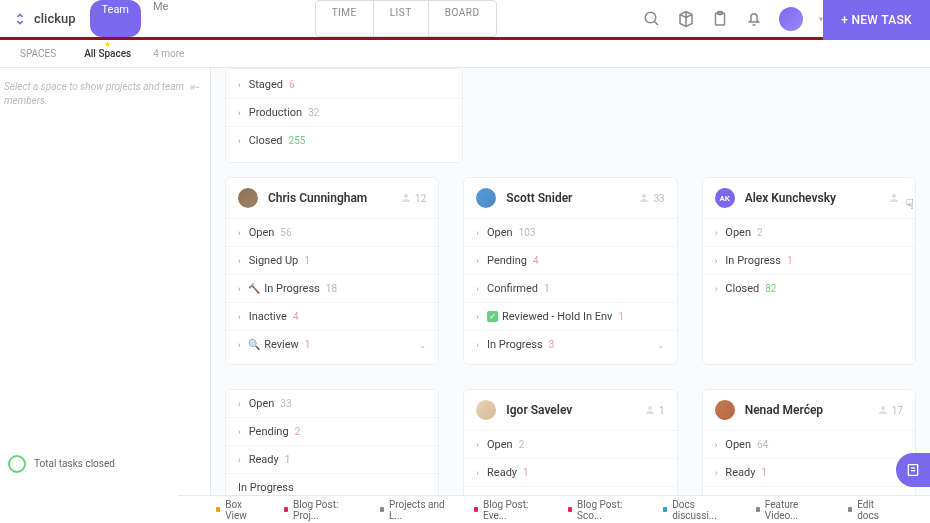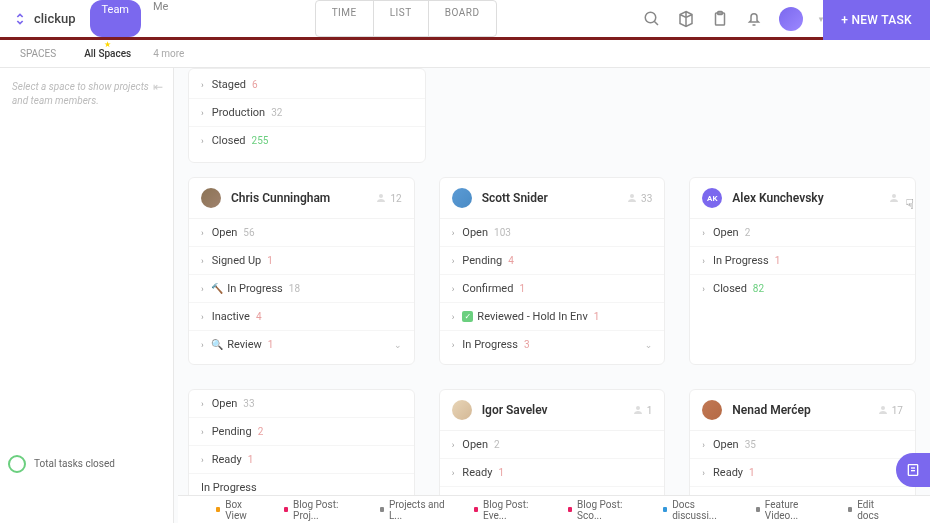--- a/index.html
+++ b/index.html
@@ -20,21 +20,21 @@
 .avatar-sm { width: 24px; height: 24px; border-radius: 50%; background: linear-gradient(135deg, #7b68ee, #9c88ff); }
 .new-task { background: #7b68ee; color: #fff; padding: 0 18px; height: 40px; display: flex; align-items: center; font-size: 12px; font-weight: 500; letter-spacing: 0.3px; margin-right: -12px; }
 
 .subheader { height: 28px; background: #fff; border-bottom: 1px solid #e8e8e8; display: flex; align-items: center; padding: 0 6px; font-size: 10px; position: relative; }
 .sub-item { padding: 0 14px; color: #999; position: relative; }
 .sub-item.active { color: #333; font-weight: 500; }
 .star { position: absolute; top: -8px; left: 50%; transform: translateX(-50%); color: #ffd700; font-size: 8px; }
 .sub-more { color: #aaa; margin-left: 8px; }
 
 .main { display: flex; height: calc(100vh - 68px); }
-.sidebar { width: 174px; background: #fff; border-right: 1px solid #e8e8e8; padding: 12px 12px; position: relative; }
+.sidebar { width: 211px; background: #fff; border-right: 1px solid #e8e8e8; padding: 12px 4px; position: relative; }
 .hint { color: #bbb; font-style: italic; font-size: 10px; line-height: 1.4; }
 .hint-icon { position: absolute; right: 10px; top: 12px; color: #ccc; }
 .sidebar-bottom { position: absolute; bottom: 50px; left: 8px; display: flex; align-items: center; gap: 8px; }
 .ring { width: 18px; height: 18px; border: 2px solid #6bcf7f; border-radius: 50%; }
 .st-text { font-size: 10px; color: #666; line-height: 1.2; }
 
 .content { flex: 1; padding: 0 14px 60px 14px; overflow: auto; position: relative; }
 .mini-card { background: #fff; border: 1px solid #eee; border-radius: 6px; width: 238px; margin-bottom: 14px; padding: 2px 0 8px 0; }
 .grid { display: grid; grid-template-columns: repeat(3, 1fr); gap: 24px; }
 .card { background: #fff; border: 1px solid #eee; border-radius: 6px; padding: 0 0 6px 0; }
@@ -317,21 +317,21 @@
         <svg width="12" height="12" viewBox="0 0 24 24" fill="#ddd">
                 <circle cx="12" cy="8" r="4"></circle>
                 <path d="M4 20c0-4 4-6 8-6s8 2 8 6z"></path>
               </svg>
         <span>17</span>
       </div>
     </div>
     <div class="row">
             <span class="chev">›</span>
             <span class="row-label">Open</span>
-            <span class="row-count gray">35</span>
+            <span class="row-count gray">64</span>
           </div>
           <div class="row">
             <span class="chev">›</span>
             <span class="row-label">Ready</span>
             <span class="row-count ">1</span>
           </div>
           <div class="row">
             <span class="chev">›</span>
             <span class="row-label">In Progress</span>
             <span class="row-count ">8</span>

